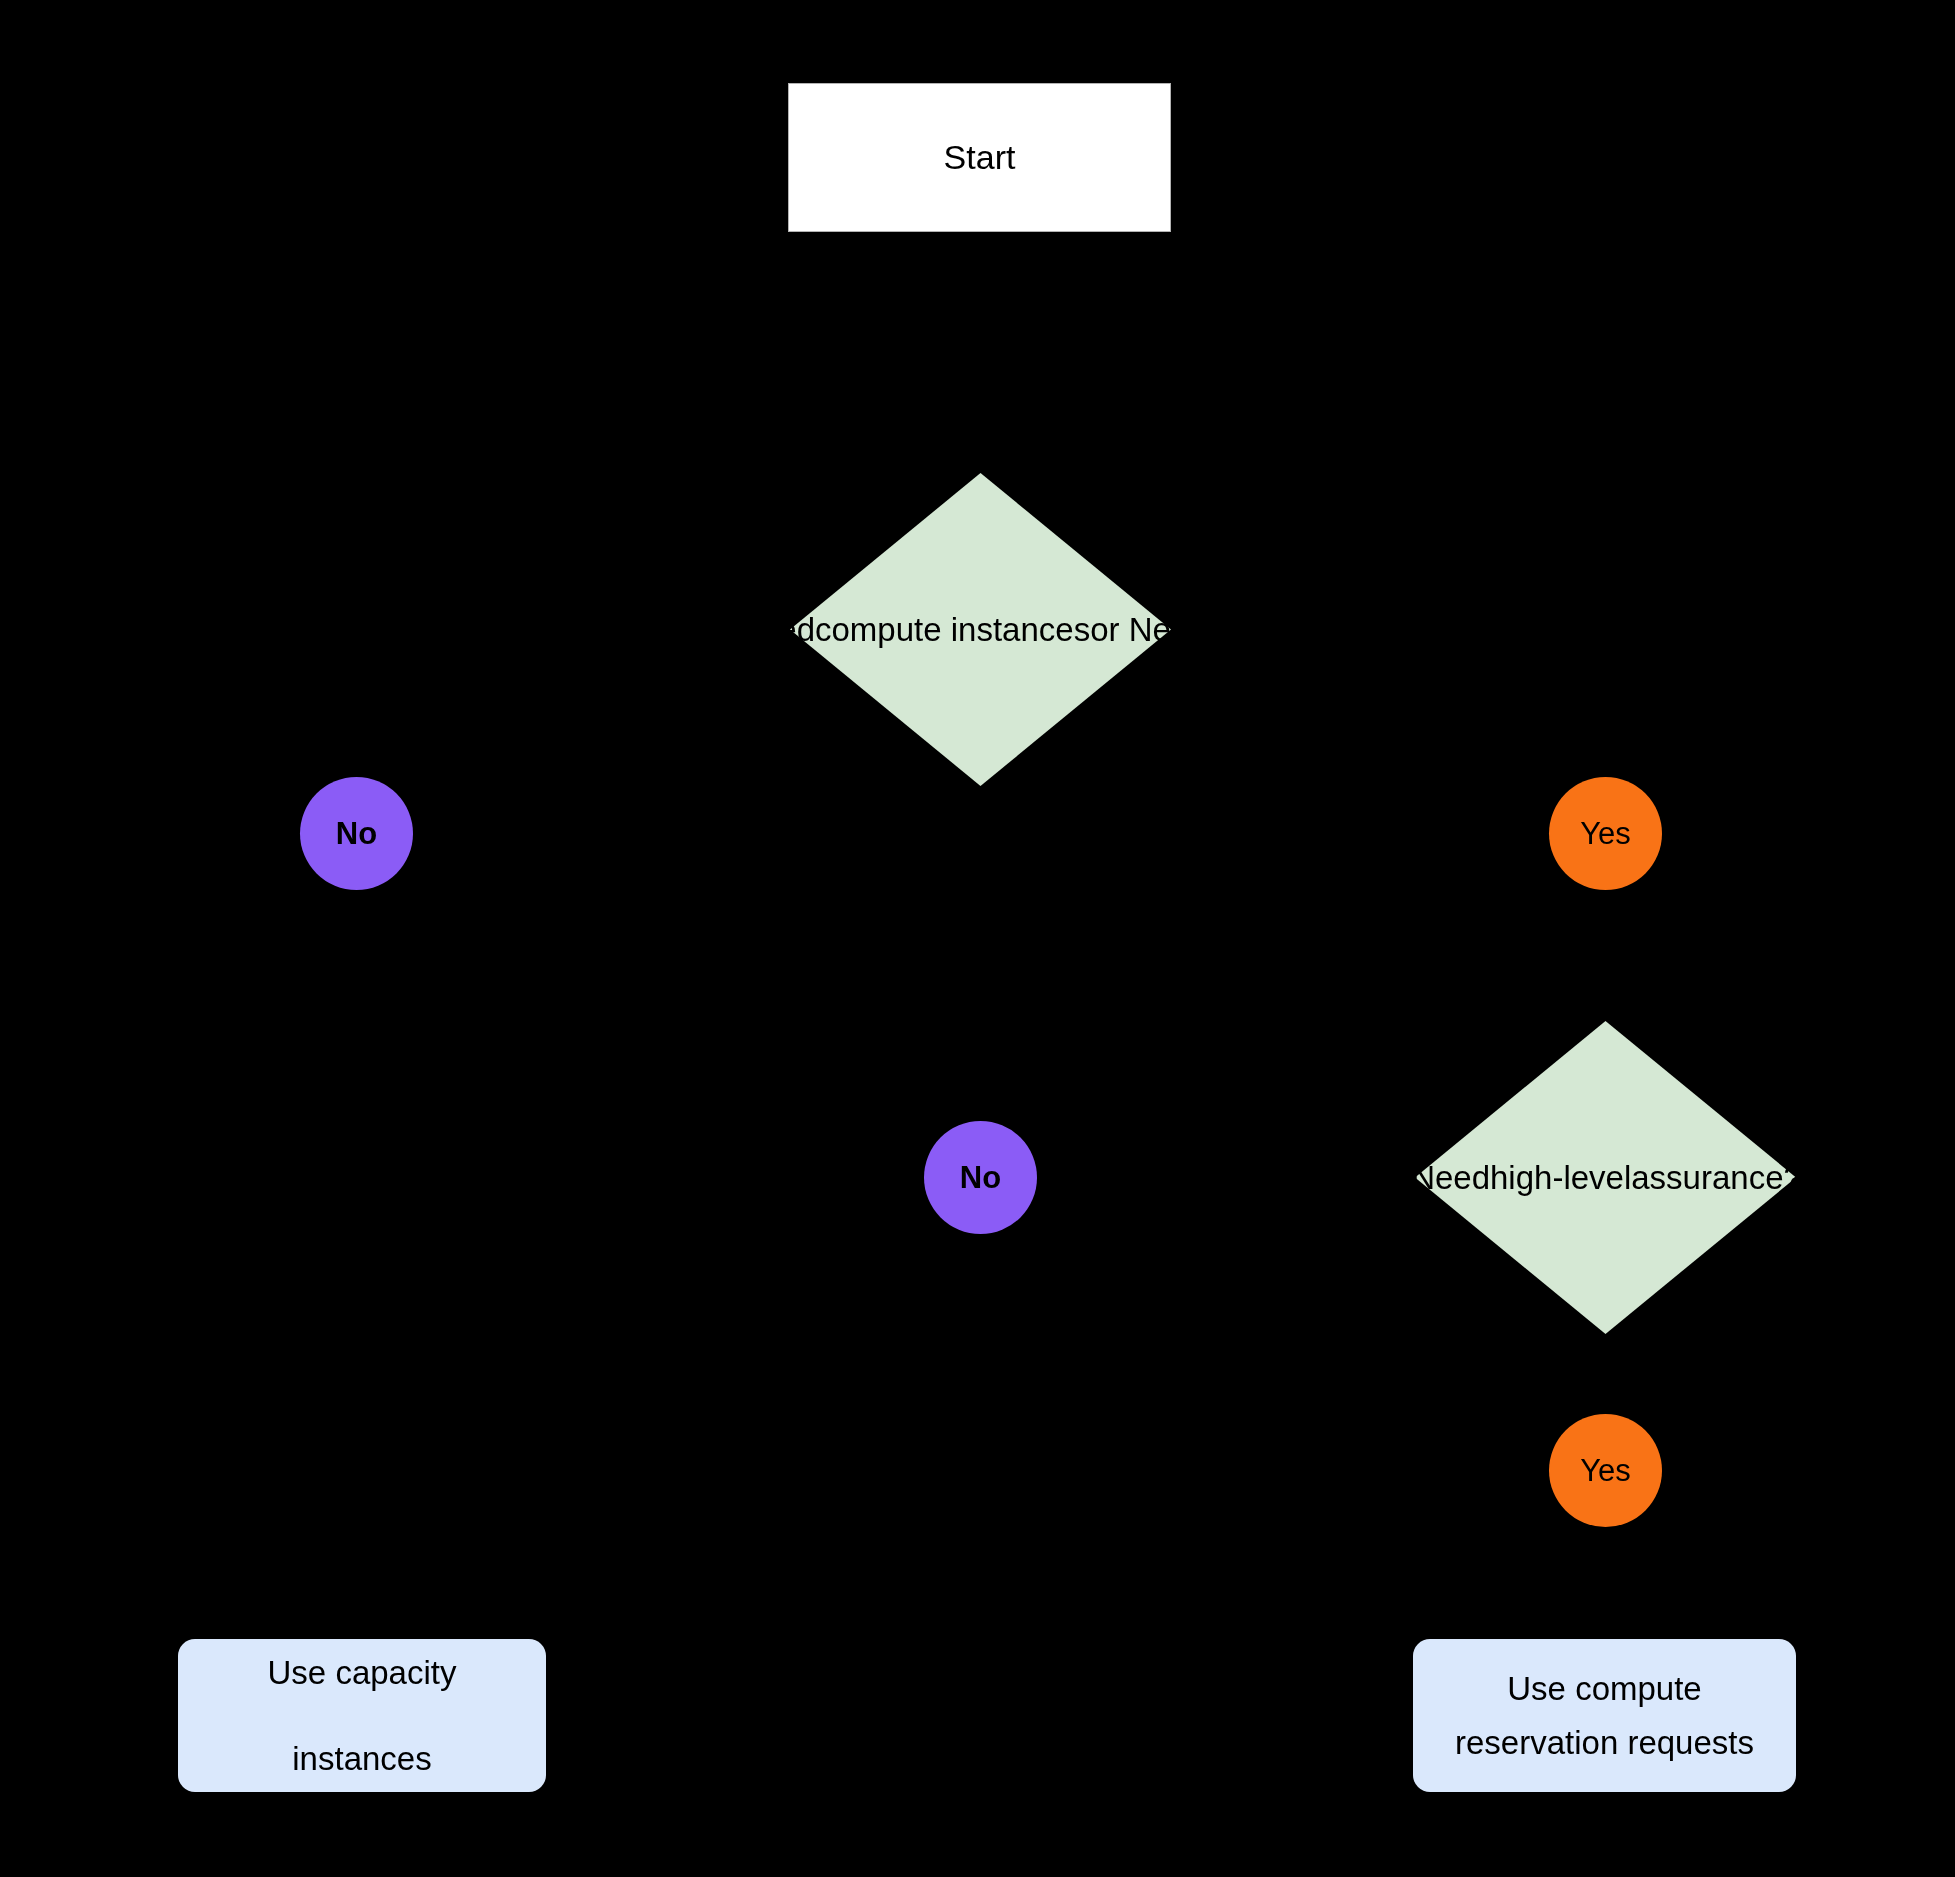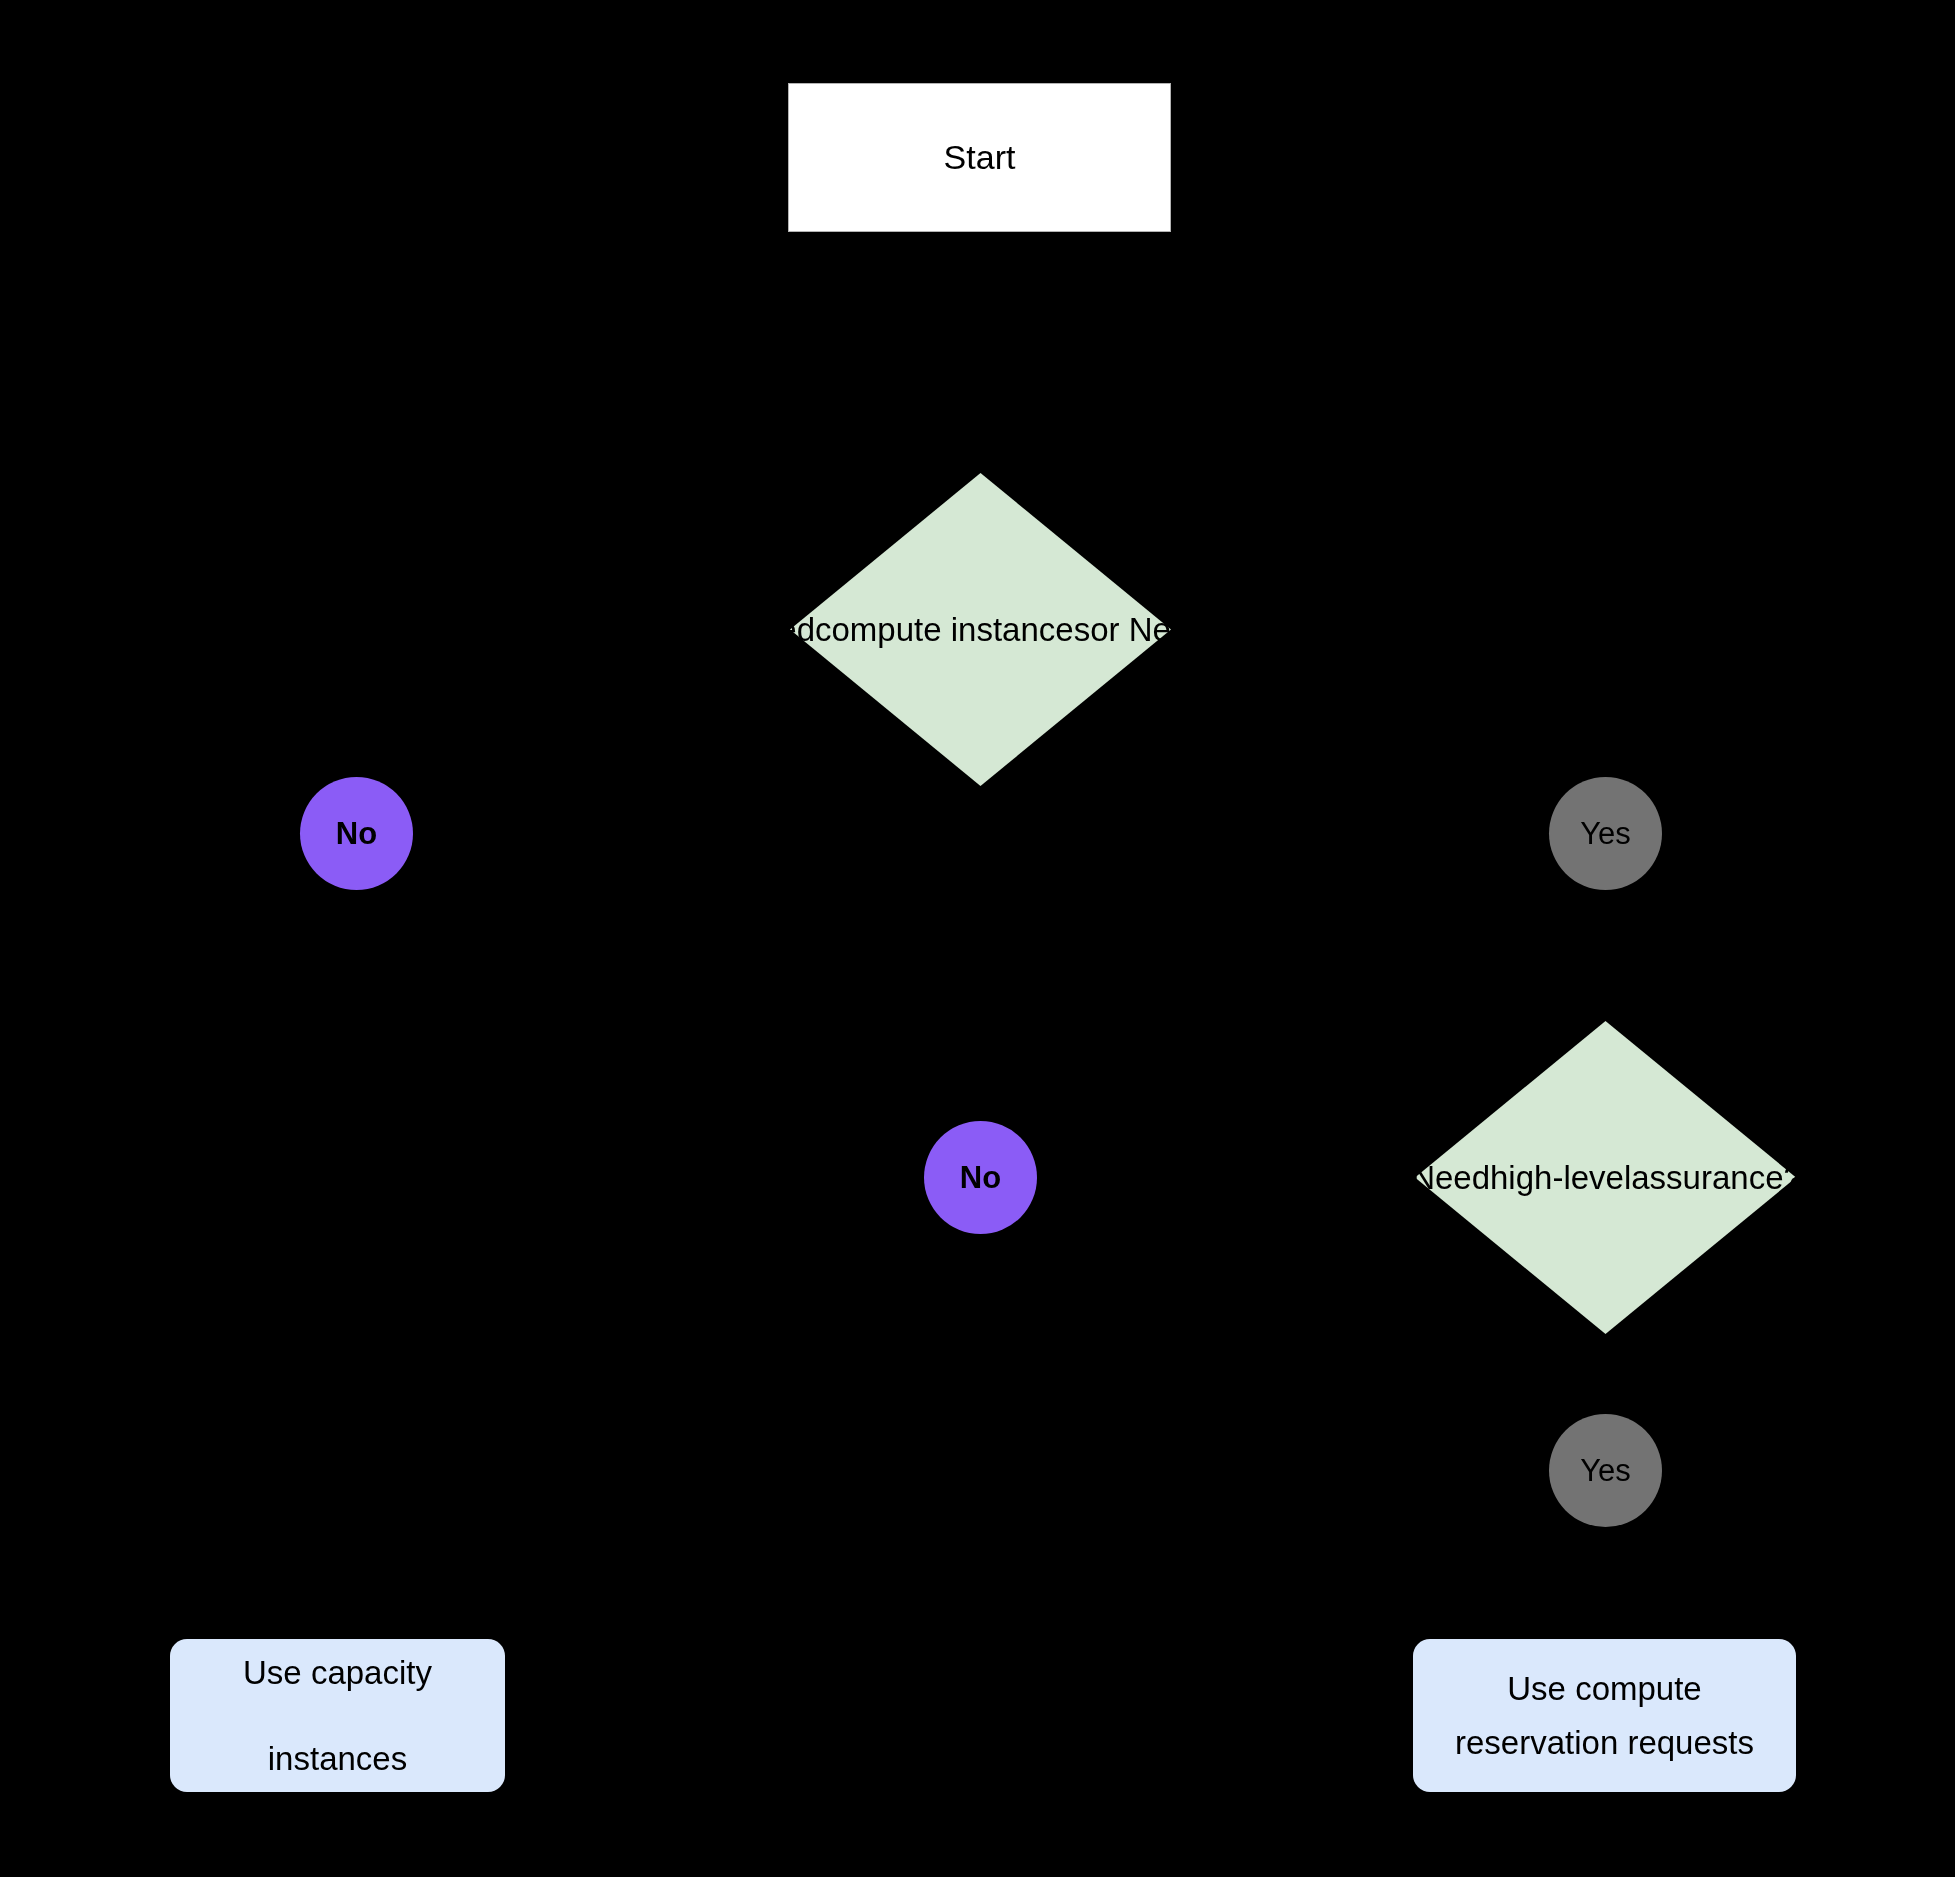--- a/index.html
+++ b/index.html
@@ -65,21 +65,21 @@
   .pill {
     position: absolute;
     border-radius: 50%;
     display: flex;
     align-items: center;
     justify-content: center;
     font-size: 31px;
     color: #000000;
   }
   .pill-no  { background: #8b5cf6; font-weight: bold; }
-  .pill-yes { background: #737373; }
+  .pill-yes { background: #f97316; }
 
   
   .outcome-box {
     background: #dae8fc;
     border-radius: 17px;
     font-size: 33px;
     color: #000000;
     display: flex;
     flex-direction: column;
     align-items: center;
@@ -148,21 +148,21 @@
   </div>
 
   <div class="pill pill-no" style="left:924px; top:1121px; width:113px; height:113px;">
     <span>No</span>
   </div>
 
   <div class="pill pill-yes" style="left:1549px; top:1414px; width:113px; height:113px;">
     <span>Yes</span>
   </div>
 
-  <div class="node outcome-box" style="left:170px; top:1639px; width:335px; height:153px;gap:32px;">
+  <div class="node outcome-box" style="left:178px; top:1639px; width:368px; height:153px;gap:32px;">
     <span>Use capacity</span>
     <span>instances</span>
   </div>
 
   <div class="node outcome-box" style="left:1413px; top:1639px; width:383px; height:153px;">
     <span>Use compute</span>
     <span>reservation requests</span>
   </div>
 
 </div>

